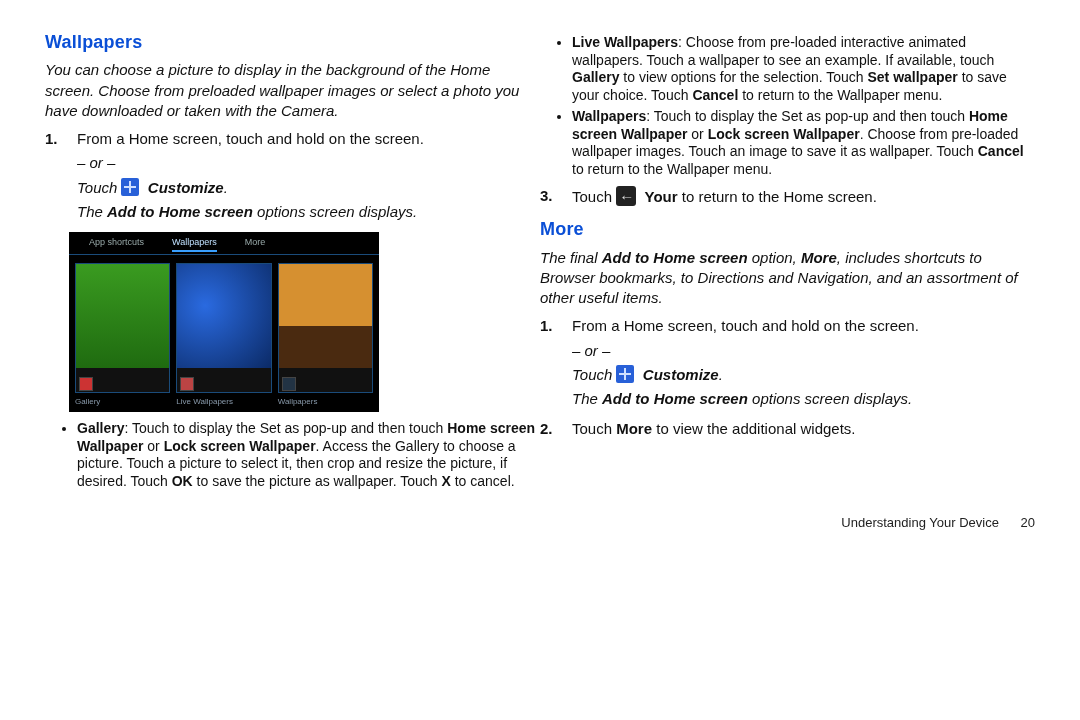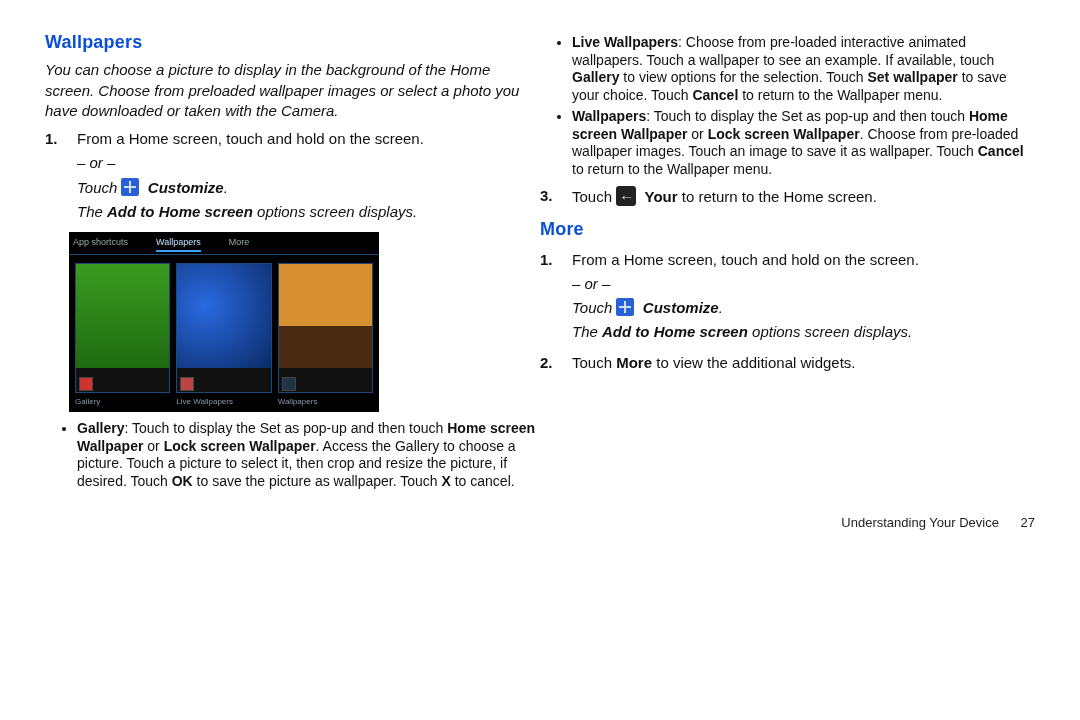--- a/index.html
+++ b/index.html
@@ -90,21 +90,21 @@
     background: #000;
     margin: 8px 0 8px 24px;
     position: relative;
     display: flex;
     flex-direction: column;
   }
   .ss-tabs {
     display: flex;
     color: #9aa;
     font-size: 9px;
-    padding: 4px 6px 2px 4px;
+    padding: 4px 6px 2px 20px;
     gap: 28px;
     border-bottom: 1px solid #1a4b7a;
   }
   .ss-tabs span.active { color: #bfe0ff; border-bottom: 2px solid #3aa0ff; padding-bottom: 2px;}
   .ss-thumbs { display: flex; gap: 6px; padding: 8px 6px 2px 6px; flex:1; }
   .thumb {
     flex: 1;
     border: 1px solid #1a4b7a;
     display: flex; flex-direction: column;
   }
@@ -199,20 +199,23 @@
     </ul>
 
     <ol start="3">
       <li data-num="3.">
         <span>Touch </span><span class="icon-back"></span>
         &nbsp;<span class="b">Your</span><span> to return to the Home screen.</span>
       </li>
     </ol>
 
     <h2>More</h2>
+    <p>
+      <span>The final </span><span class="b">Add to Home screen</span><span> option, </span><span class="b">More</span><span>, includes shortcuts to Browser bookmarks, to Directions and Navigation, and an assortment of other useful items.</span>
+    </p>
 
     <ol>
       <li data-num="1.">
         <span>From a Home screen, touch and hold on the screen.</span>
         <p>– or –</p>
         <p>
           <span>Touch </span><span class="icon-plus"></span>
           &nbsp;<span class="b">Customize</span>.
         </p>
         <p>
@@ -221,14 +224,14 @@
       </li>
       <li data-num="2.">
         <span>Touch </span><span class="b">More</span><span> to view the additional widgets.</span>
       </li>
     </ol>
   </div>
 </div>
 
 <div class="footer">
   <span>Understanding Your Device</span>
-  <span class="pg">27</span>
+  <span class="pg">20</span>
 </div>
 
 </body></html>

